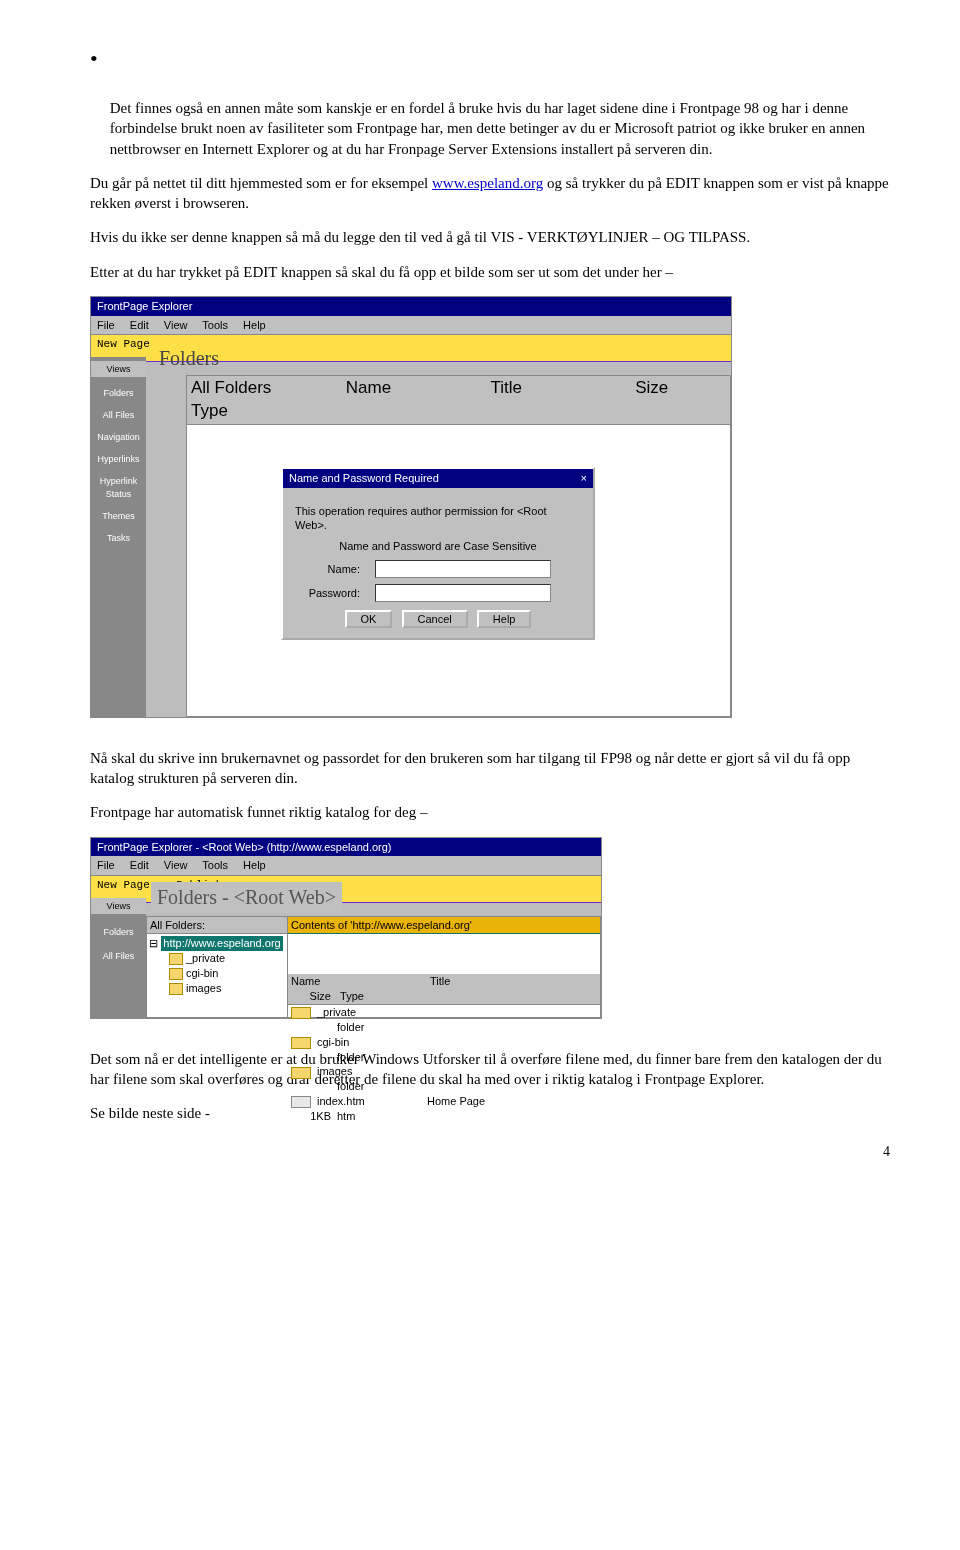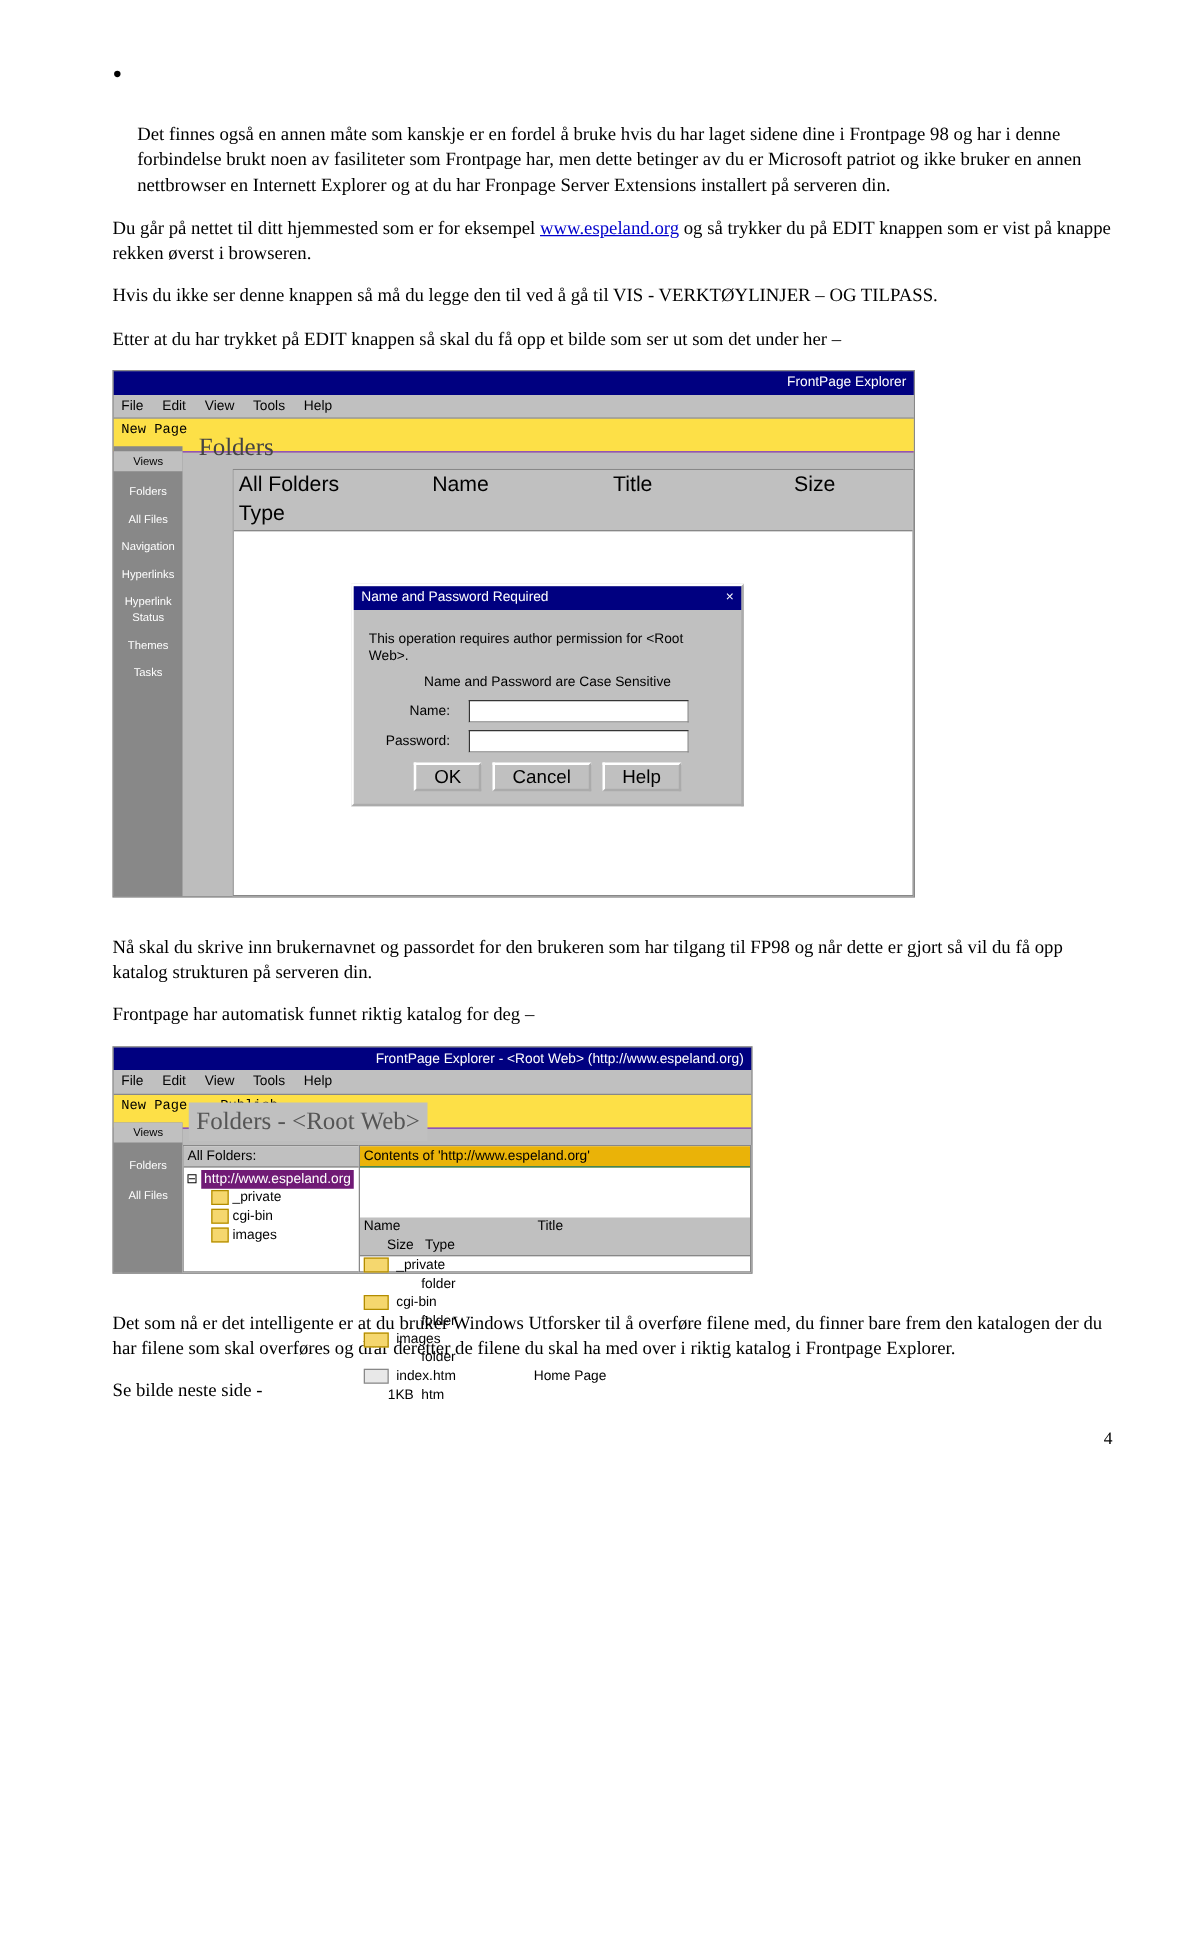--- a/index.html
+++ b/index.html
@@ -40,21 +40,20 @@
     margin-top: 20px;
   }
 
   
   .titlebar {
     background: #000080;
     color: #fff;
     font-family: Tahoma, sans-serif;
     font-size: 11px;
     padding: 2px 6px;
-    text-align: right;
   }
   .menubar {
     background: #c0c0c0;
     font-family: Tahoma, sans-serif;
     font-size: 11px;
     padding: 2px 6px;
     border-bottom: 1px solid #888;
   }
   .menubar span { margin-right: 12px; }
   .toolbar {
@@ -130,21 +129,21 @@
     width: 170px;
     height: 16px;
     border: 1px inset #888;
     background: #fff;
     font-size: 11px;
     padding: 0 2px;
   }
   .dialog .btns { text-align: center; margin-top: 8px; }
   .dialog button {
     font-family: Tahoma, sans-serif;
-    font-size: 15px;
+    font-size: 11px;
     padding: 1px 14px;
     margin: 0 3px;
     background: #c0c0c0;
     border: 2px outset #fff;
   }
 
   
   .img2 .folders-hdr2 {
     position: absolute;
     left: 60px;
@@ -180,21 +179,21 @@
     font-size: 11px;
     padding: 2px;
   }
   .img2 .tree .hdr {
     background: #c0c0c0;
     padding: 1px 3px;
     margin: -2px -2px 2px -2px;
     border-bottom: 1px solid #888;
   }
   .img2 .tree .root {
-    background: #701a75;
+    background: #0f766e;
     color: #fff;
     padding: 0 2px;
     display: inline-block;
   }
   .img2 .tree .child { padding-left: 20px; }
   .img2 .list {
     position: absolute;
     left: 196px;
     top: 78px;
     right: 0;

